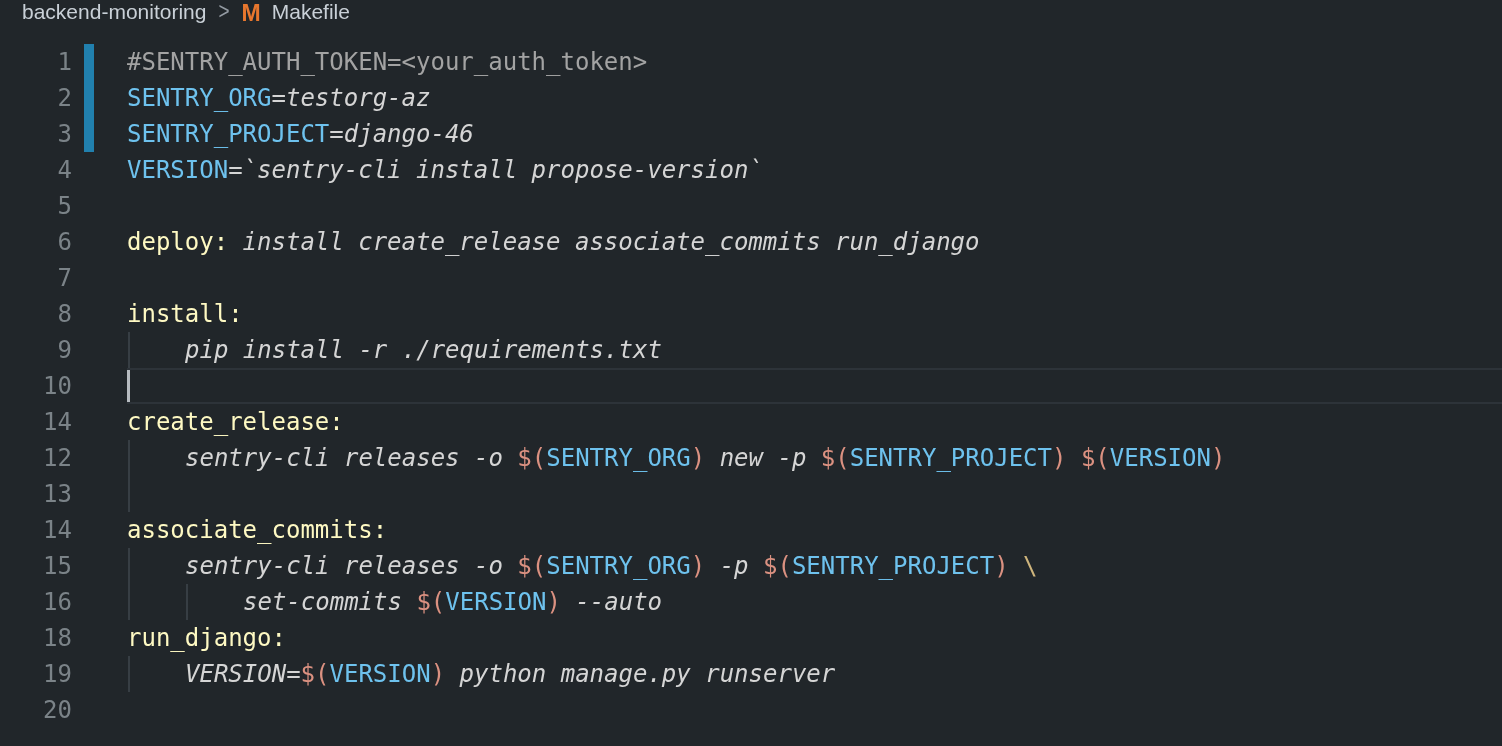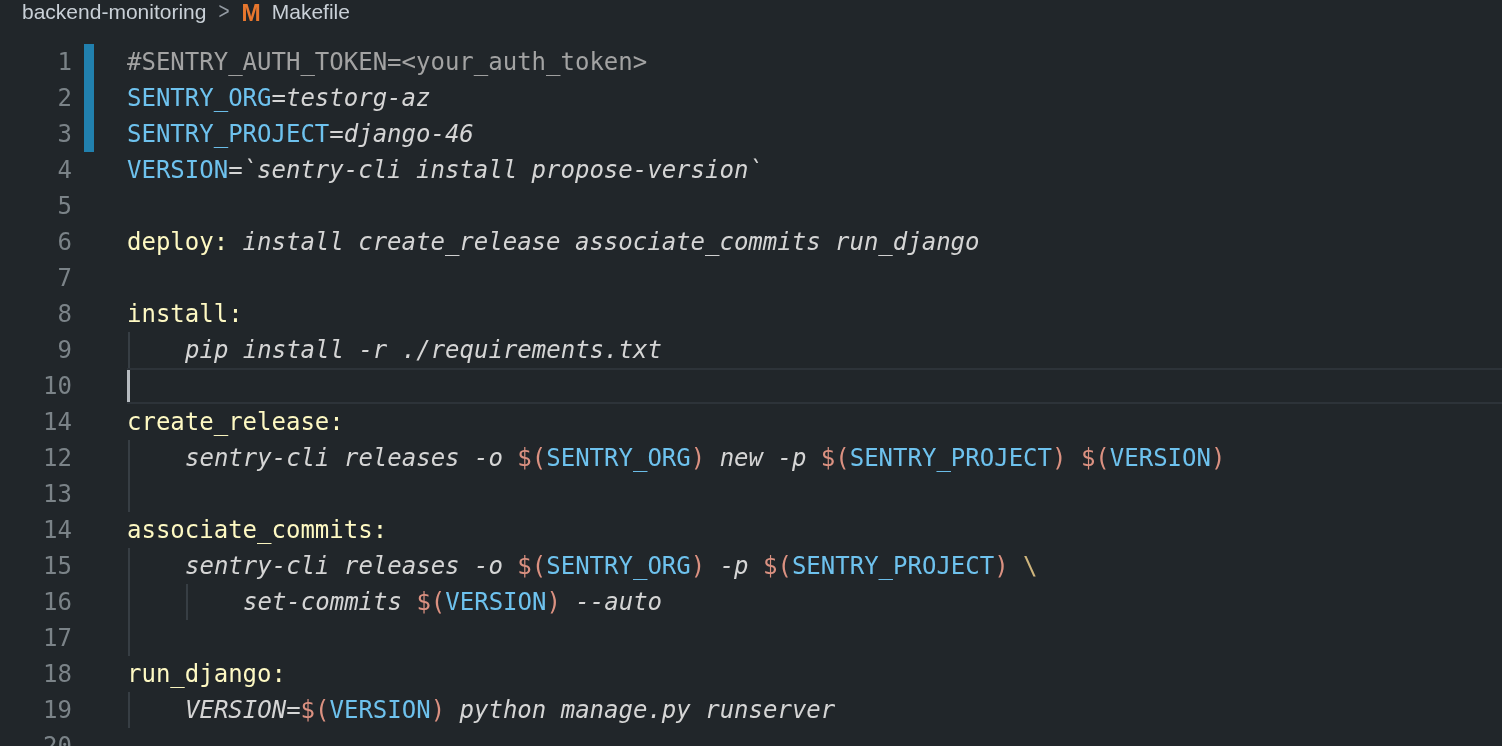--- a/index.html
+++ b/index.html
@@ -129,19 +129,18 @@
       <div class="line"><span class="num">7</span><span class="mark"></span><span class="content"><span class="text"></span></span></div>
       <div class="line"><span class="num">8</span><span class="mark"></span><span class="content"><span class="text"><span class="c-target">install:</span></span></span></div>
       <div class="line"><span class="num">9</span><span class="mark"></span><span class="content"><i class="guide" style="left: 1px;"></i><span class="text" style="padding-left: 58px;"><span class="c-plain">pip install -r ./requirements.txt</span></span></span></div>
       <div class="line current"><span class="num">10</span><span class="mark"></span><span class="content"><i class="cursor"></i><span class="text"></span></span></div>
       <div class="line"><span class="num">14</span><span class="mark"></span><span class="content"><span class="text"><span class="c-target">create_release:</span></span></span></div>
       <div class="line"><span class="num">12</span><span class="mark"></span><span class="content"><i class="guide" style="left: 1px;"></i><span class="text" style="padding-left: 58px;"><span class="c-plain">sentry-cli releases -o </span><span class="c-punct">$(</span><span class="c-var">SENTRY_ORG</span><span class="c-punct">)</span><span class="c-plain"> new -p </span><span class="c-punct">$(</span><span class="c-var">SENTRY_PROJECT</span><span class="c-punct">)</span><span class="c-plain"> </span><span class="c-punct">$(</span><span class="c-var">VERSION</span><span class="c-punct">)</span></span></span></div>
       <div class="line"><span class="num">13</span><span class="mark"></span><span class="content"><i class="guide" style="left: 1px;"></i><span class="text"></span></span></div>
       <div class="line"><span class="num">14</span><span class="mark"></span><span class="content"><span class="text"><span class="c-target">associate_commits:</span></span></span></div>
       <div class="line"><span class="num">15</span><span class="mark"></span><span class="content"><i class="guide" style="left: 1px;"></i><span class="text" style="padding-left: 58px;"><span class="c-plain">sentry-cli releases -o </span><span class="c-punct">$(</span><span class="c-var">SENTRY_ORG</span><span class="c-punct">)</span><span class="c-plain"> -p </span><span class="c-punct">$(</span><span class="c-var">SENTRY_PROJECT</span><span class="c-punct">)</span><span class="c-plain"> </span><span class="c-cont">\</span></span></span></div>
       <div class="line"><span class="num">16</span><span class="mark"></span><span class="content"><i class="guide" style="left: 1px;"></i><i class="guide" style="left: 59px;"></i><span class="text" style="padding-left: 116px;"><span class="c-plain">set-commits </span><span class="c-punct">$(</span><span class="c-var">VERSION</span><span class="c-punct">)</span><span class="c-plain"> --auto</span></span></span></div>
-      <div class="line"><span class="num">17</span><span class="mark"></span><span class="content"><i class="guide" style="left: 1px;"></i><span class="text"></span></span></div>
       <div class="line"><span class="num">18</span><span class="mark"></span><span class="content"><span class="text"><span class="c-target">run_django:</span></span></span></div>
       <div class="line"><span class="num">19</span><span class="mark"></span><span class="content"><i class="guide" style="left: 1px;"></i><span class="text" style="padding-left: 58px;"><span class="c-plain">VERSION=</span><span class="c-punct">$(</span><span class="c-var">VERSION</span><span class="c-punct">)</span><span class="c-plain"> python manage.py runserver</span></span></span></div>
       <div class="line"><span class="num">20</span><span class="mark"></span><span class="content"><span class="text"></span></span></div>
     </div>
 
 </div>
 
 </body></html>

